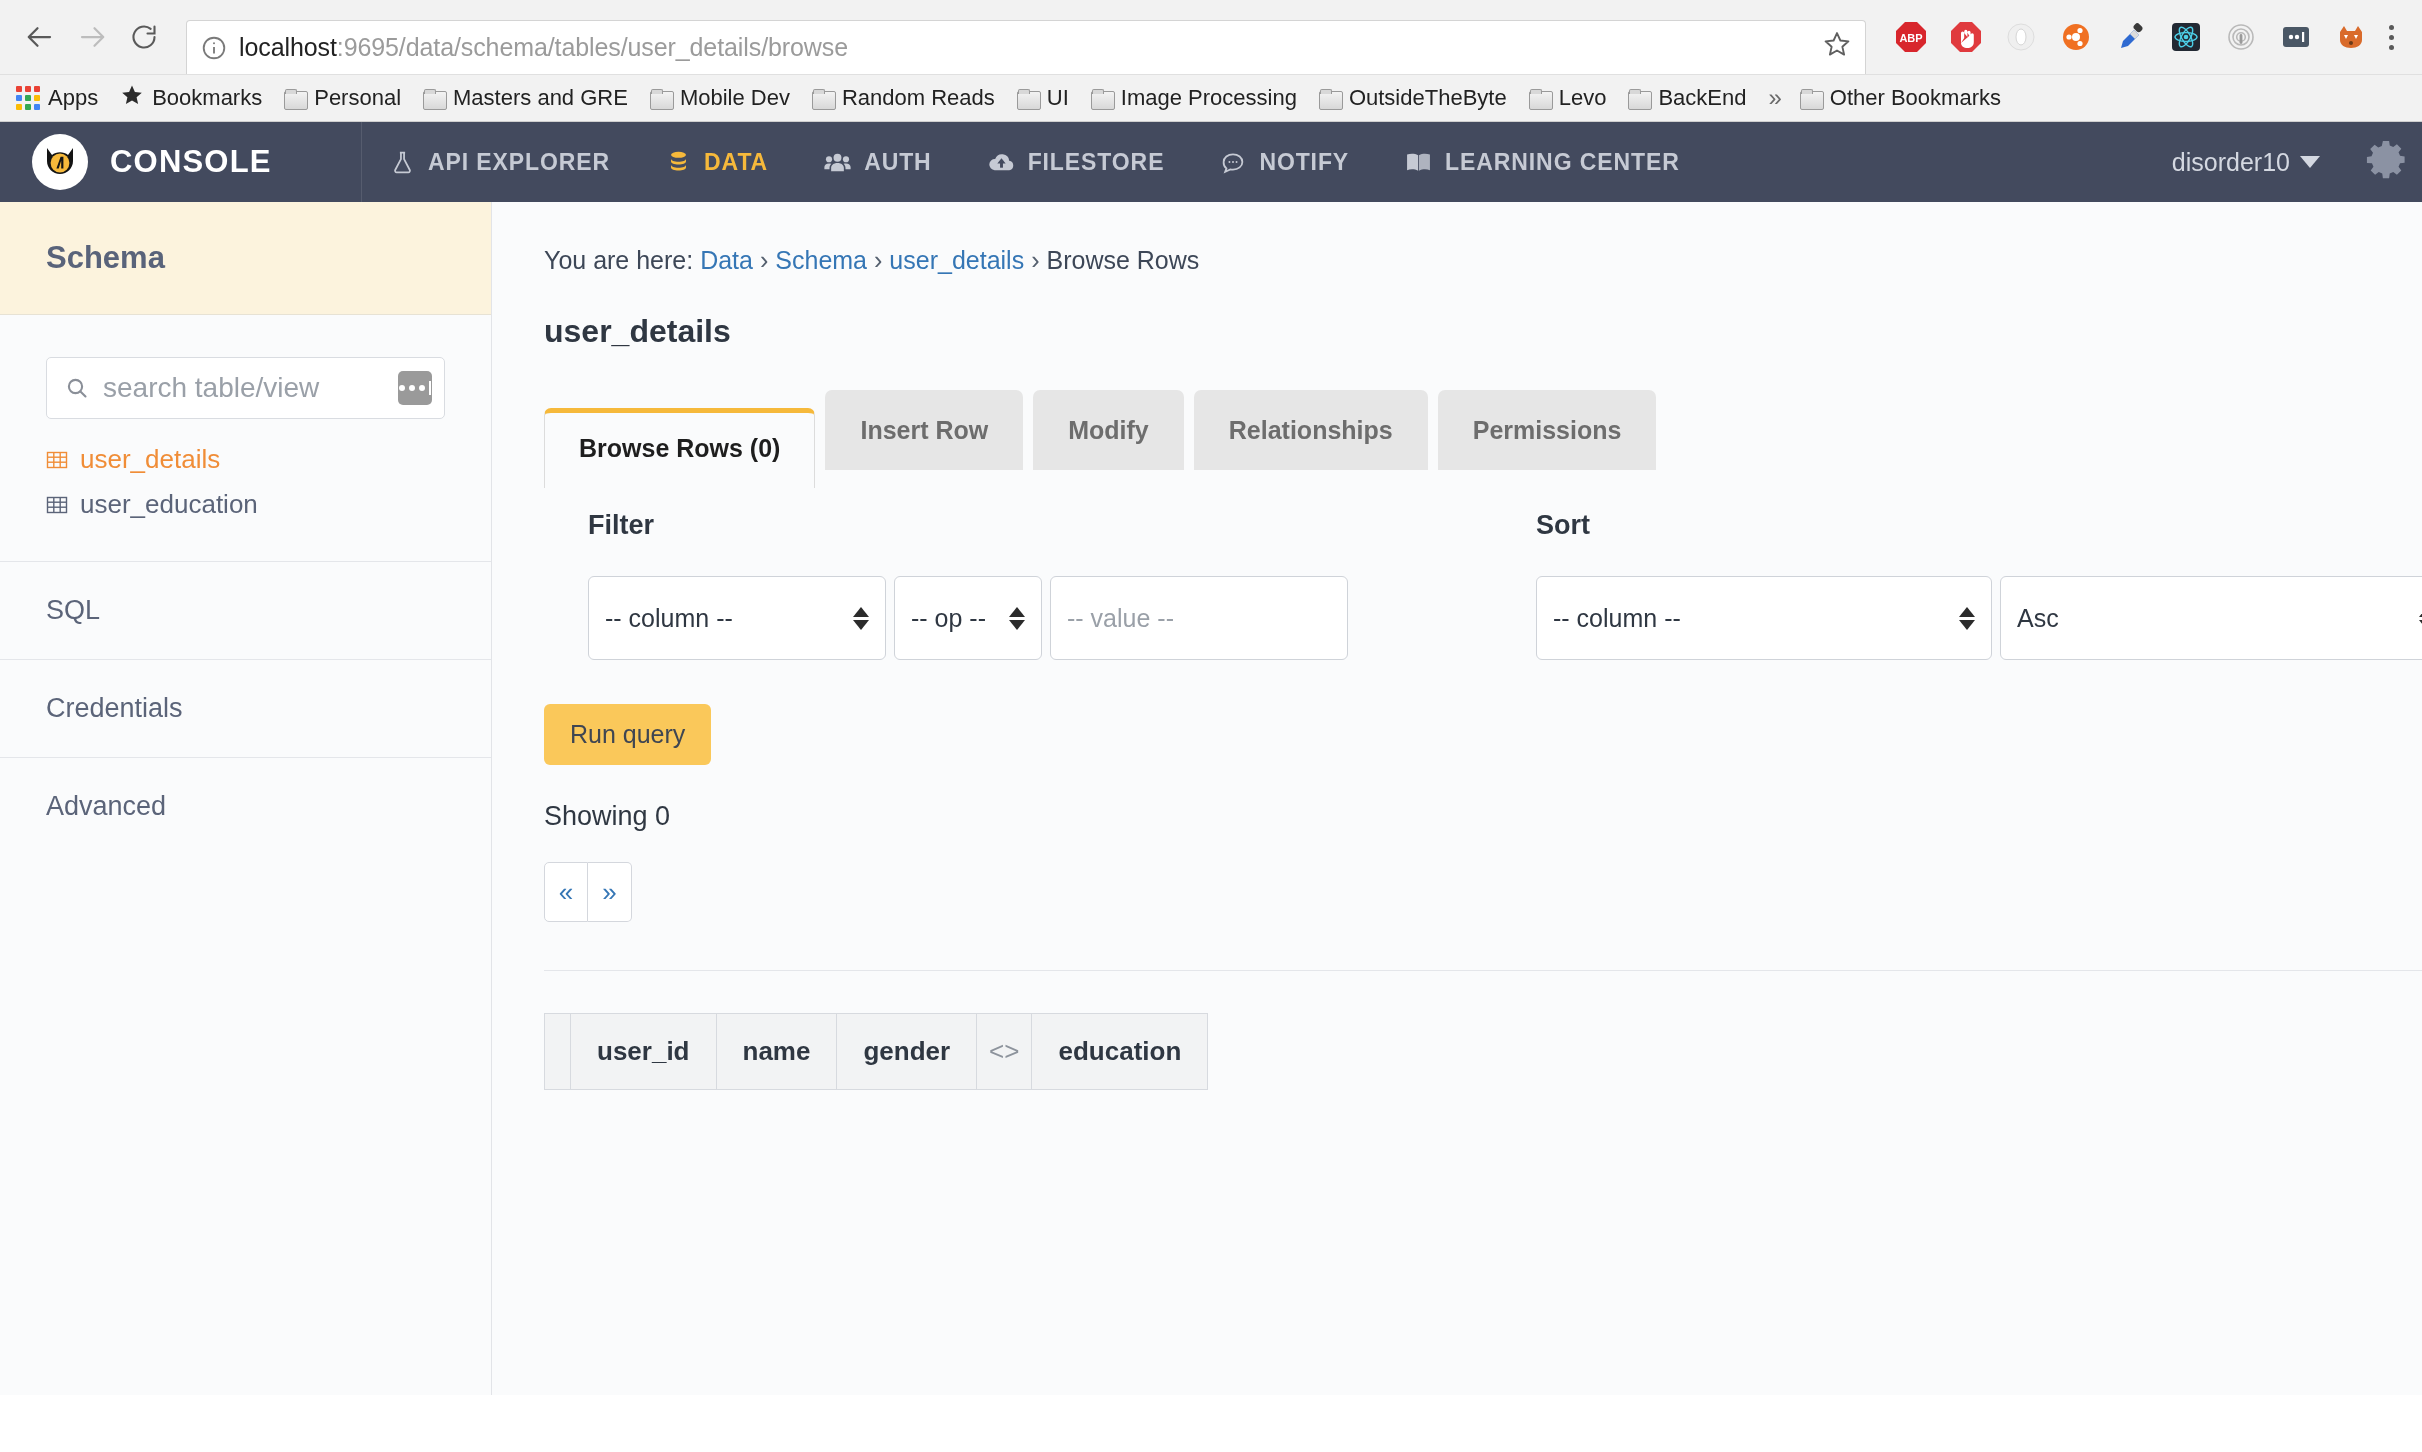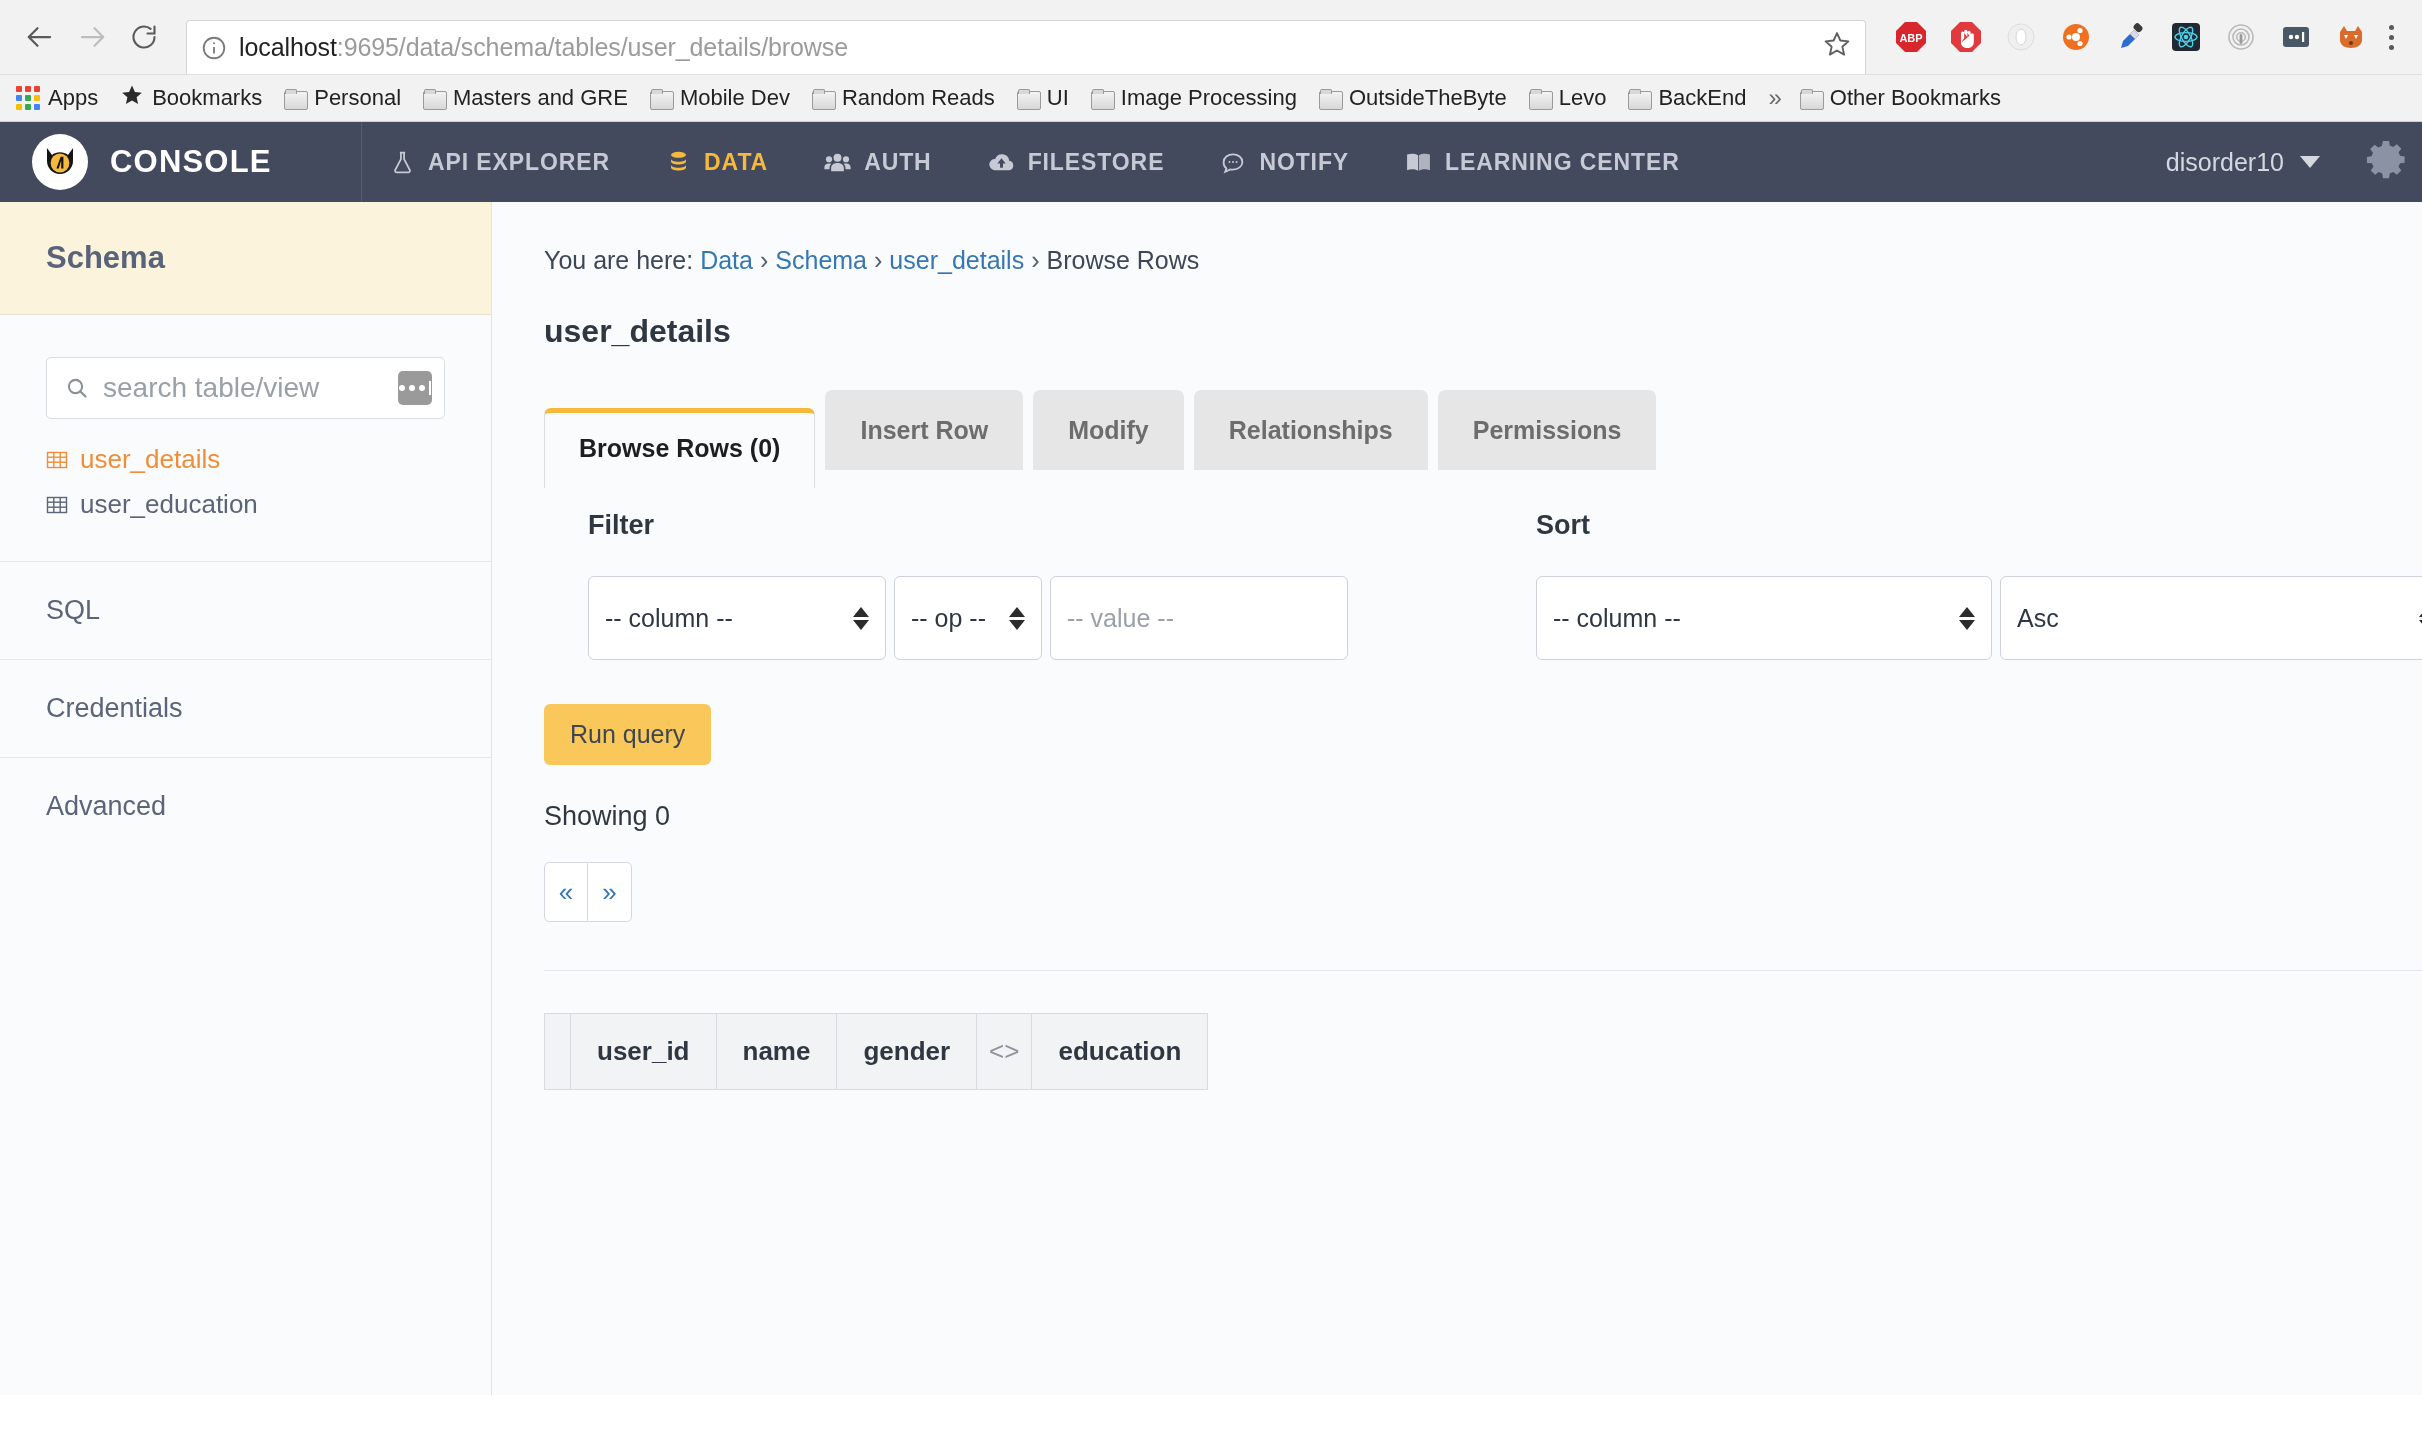--- a/index.html
+++ b/index.html
@@ -182,21 +182,21 @@
     letter-spacing: 0.9px;
   }
   .nav-item.active { color: #f6b93b; }
   .nav-item .nav-ico { display:flex; align-items:center; justify-content:center; flex:0 0 auto; }
   .nav-right {
     margin-left: auto;
     display: flex; align-items: center; height: 80px;
     padding-right: 0;
   }
   .user-menu {
-    display: flex; align-items: center; gap: 16px;
+    display: flex; align-items: center; gap: 10px;
     color: #d4d8e1; font-size: 25px;
     padding-right: 30px;
   }
   .caret-down {
     width: 0; height: 0;
     border-left: 10px solid transparent;
     border-right: 10px solid transparent;
     border-top: 12px solid #d4d8e1;
     display:block;
   }

